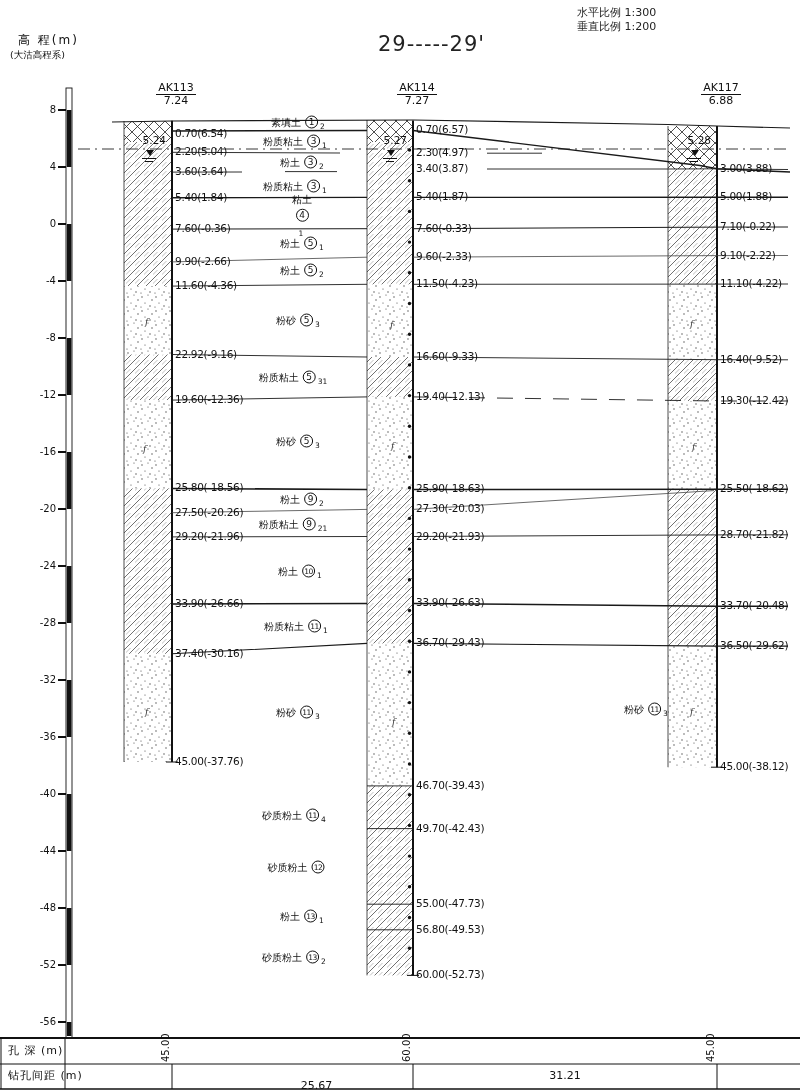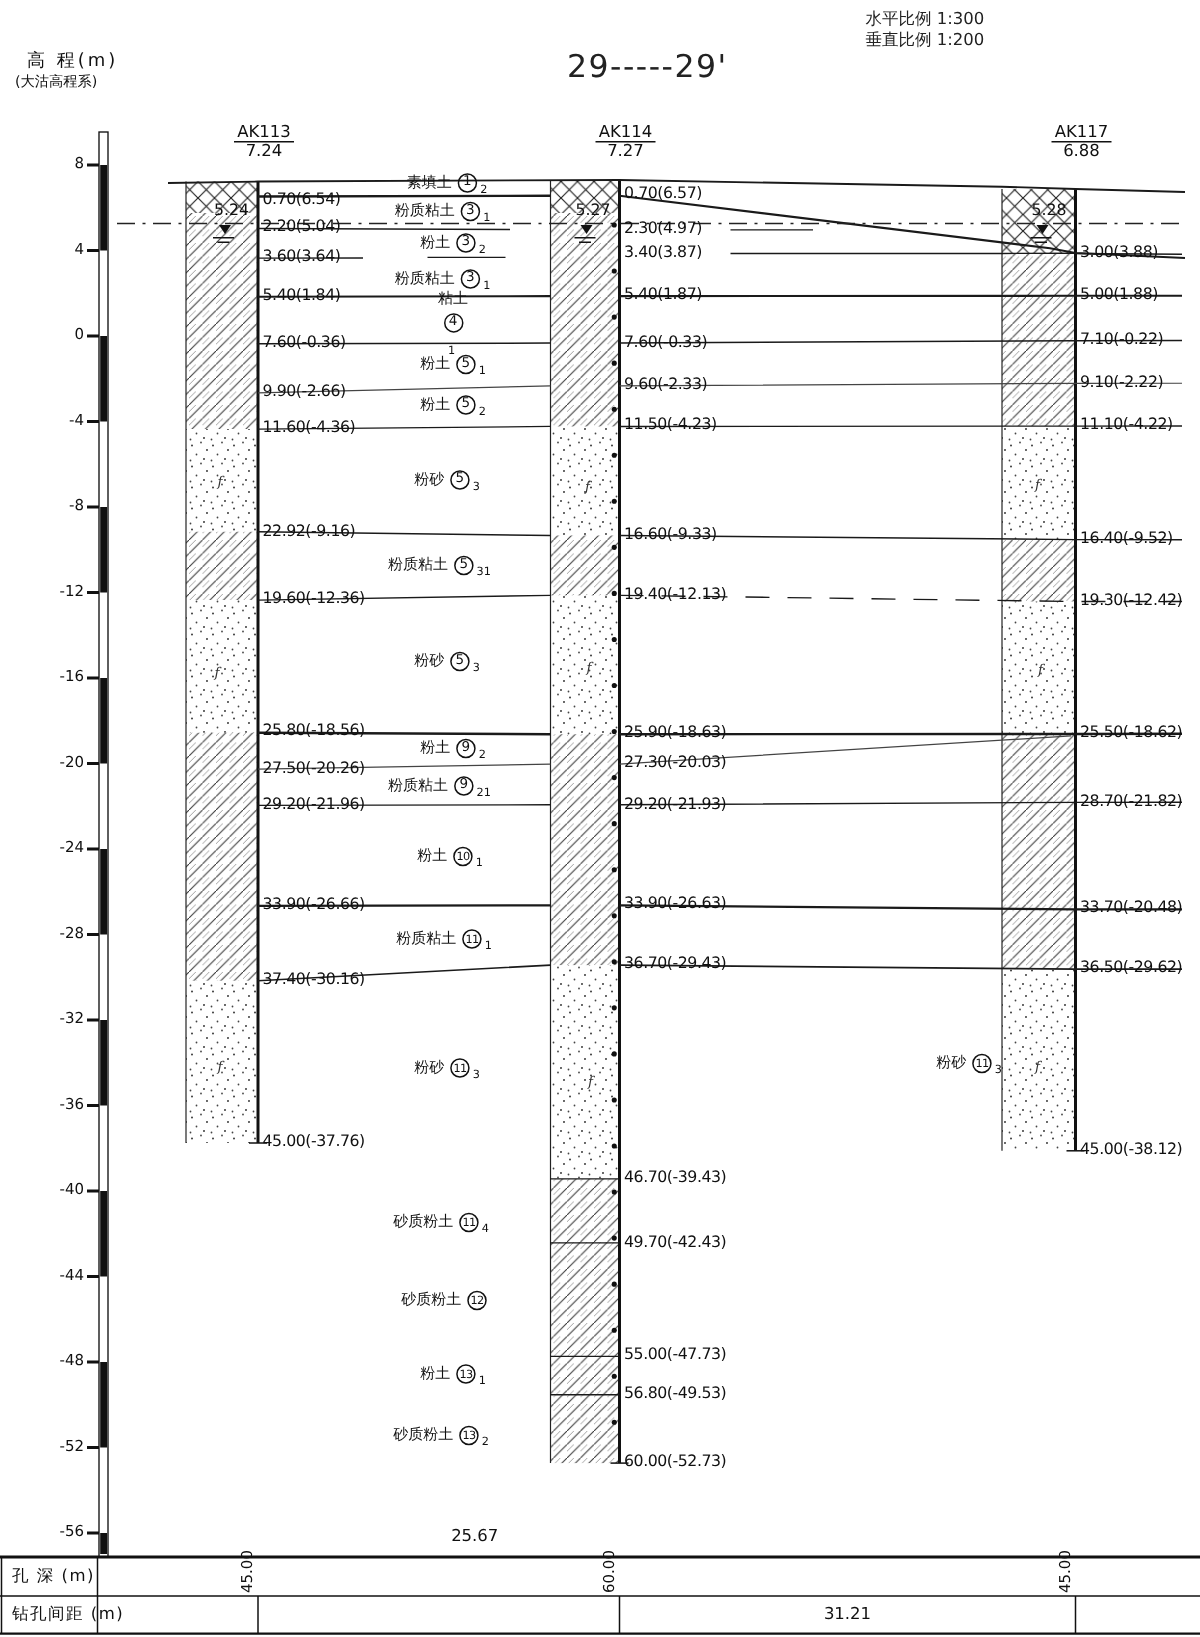--- a/index.html
+++ b/index.html
@@ -279,21 +279,21 @@
     <div class="abs mark" style="left: 720px; top: 483.335px;">25.50(-18.62)</div>
     <div class="abs mark" style="left: 720px; top: 528.935px;">28.70(-21.82)</div>
     <div class="abs mark" style="left: 720px; top: 600.185px;">33.70(-20.48)</div>
     <div class="abs mark" style="left: 720px; top: 640.085px;">36.50(-29.62)</div>
     <div class="abs mark" style="left: 720px; top: 761.21px;">45.00(-38.12)</div>
     <div class="abs wlabel" style="left: 669px; top: 135px;">5.28</div>
     <div class="abs wtri" style="left: 691px; top: 150px;"></div>
     <div class="abs wdash" style="left: 687px; top: 158px; width: 14px;"></div>
     <div class="abs wdash" style="left: 690px; top: 161px; width: 8px;"></div>
     <div class="abs rotval" style="left: 704px; top: 1062px;">45.00</div>
-    <div class="abs spacing-val" style="left: 172px; width: 289px; top: 1018px;">25.67</div>
+    <div class="abs spacing-val" style="left: 172px; width: 289px; top: 1080px;">25.67</div>
     <div class="abs spacing-val" style="left: 413px; width: 304px; top: 1070px;">31.21</div>
     <div class="abs stratum" style="left: 298px; top: 122px;">
       <span>素填土</span>
       <span class="circ">1</span>
       <span class="ssub">2</span>
     </div>
     <div class="abs stratum" style="left: 295px; top: 141px;">
       <span>粉质粘土</span>
       <span class="circ">3</span>
       <span class="ssub">1</span>

